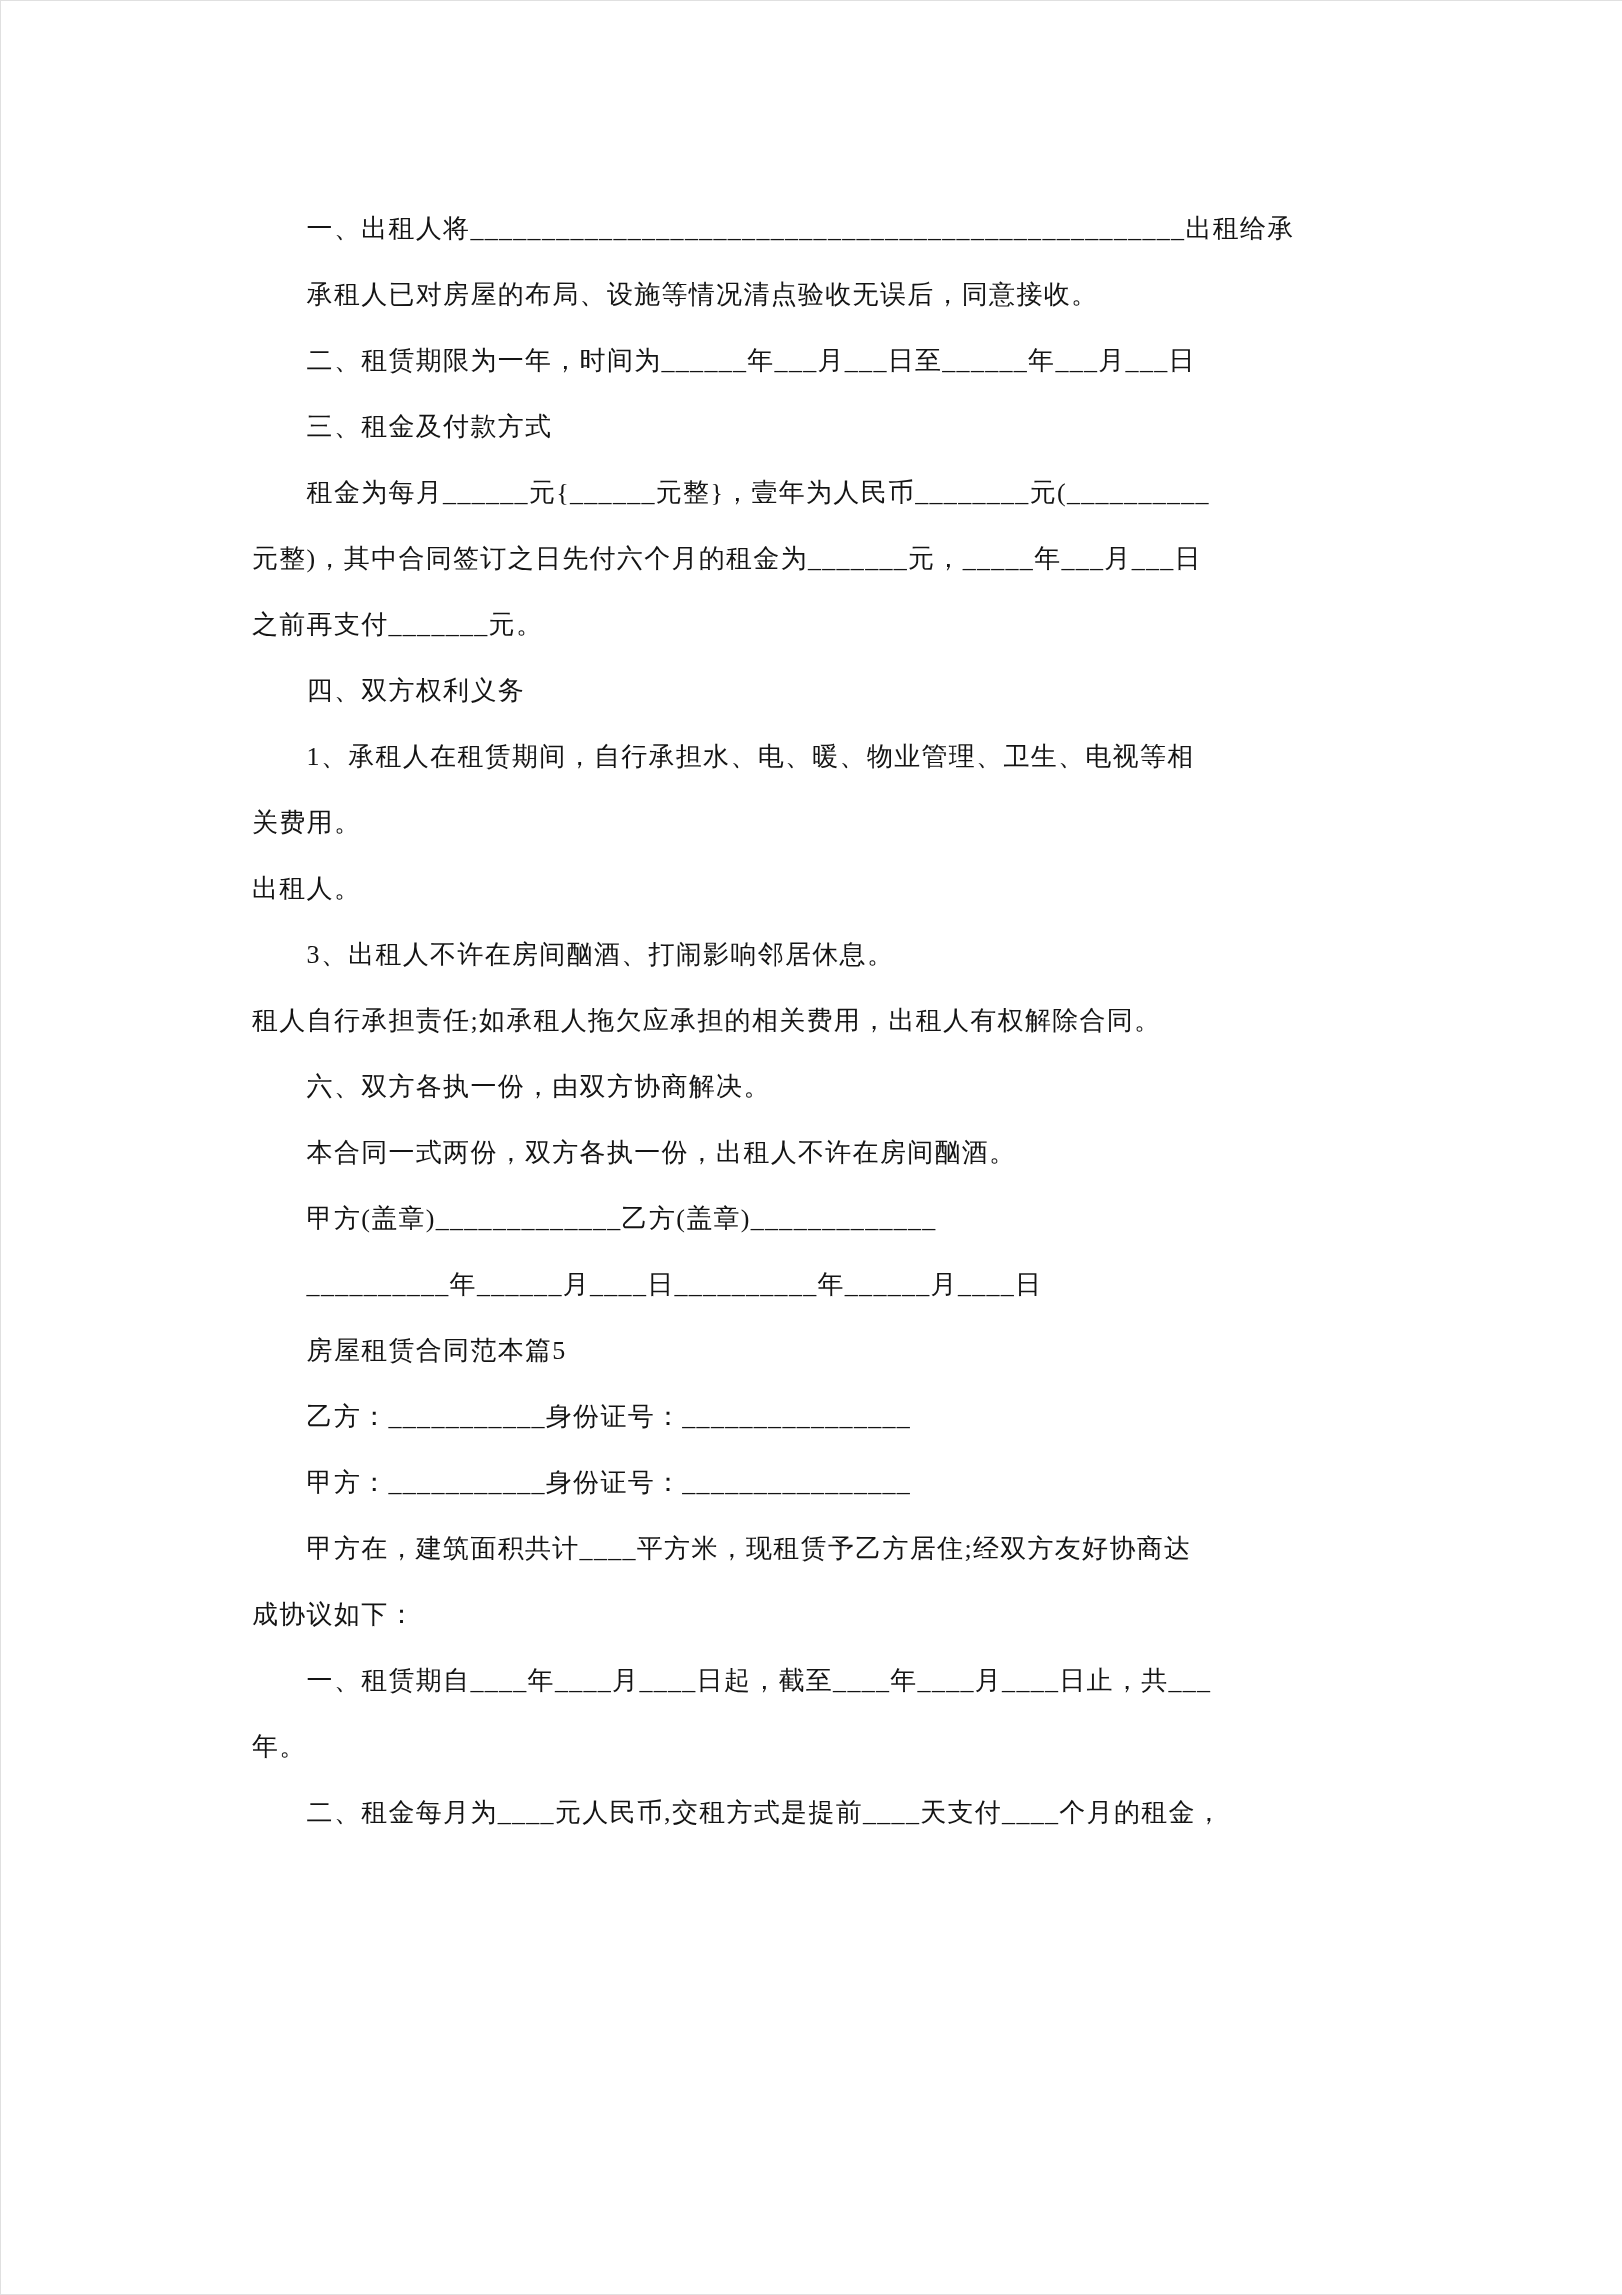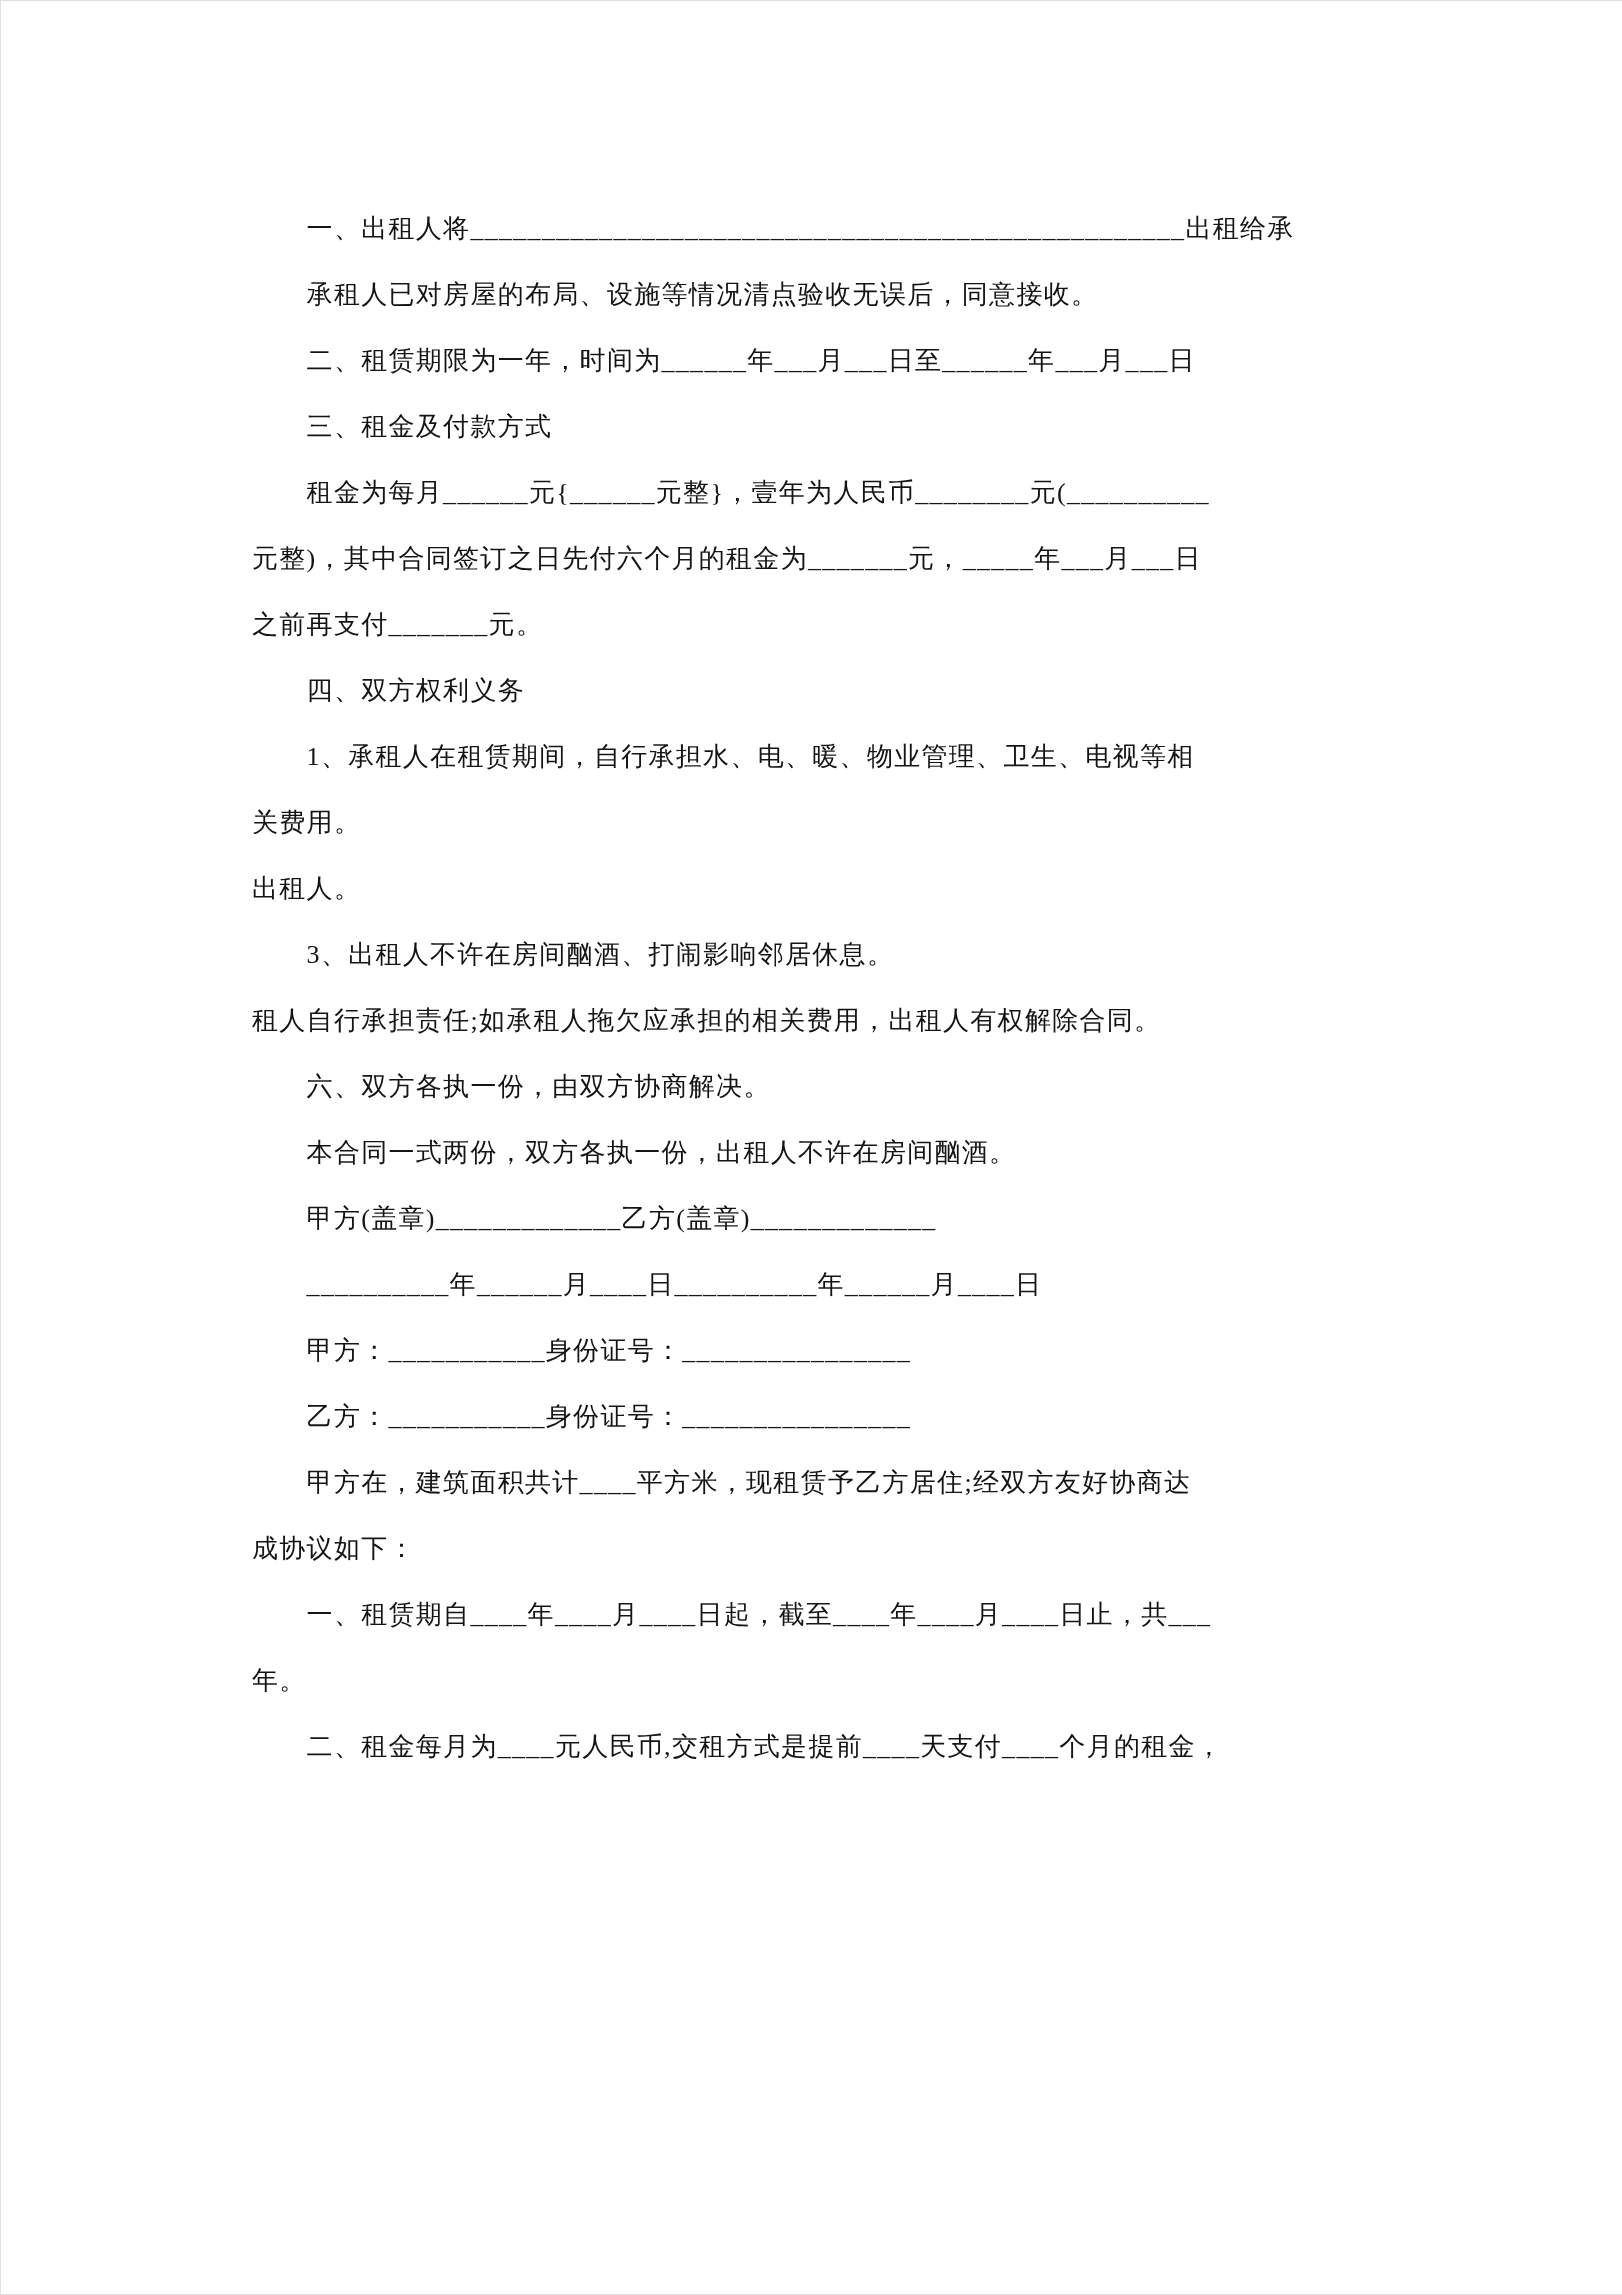--- a/index.html
+++ b/index.html
@@ -42,21 +42,22 @@
   <div class="doc-line">　　四、双方权利义务</div>
   <div class="doc-line">　　1、承租人在租赁期间，自行承担水、电、暖、物业管理、卫生、电视等相</div>
   <div class="doc-line">关费用。</div>
   <div class="doc-line">出租人。</div>
   <div class="doc-line">　　3、出租人不许在房间酗酒、打闹影响邻居休息。</div>
   <div class="doc-line">租人自行承担责任;如承租人拖欠应承担的相关费用，出租人有权解除合同。</div>
   <div class="doc-line">　　六、双方各执一份，由双方协商解决。</div>
   <div class="doc-line">　　本合同一式两份，双方各执一份，出租人不许在房间酗酒。</div>
   <div class="doc-line">　　甲方(盖章)_____________乙方(盖章)_____________</div>
   <div class="doc-line">　　__________年______月____日__________年______月____日</div>
+  <div class="doc-line">　　房屋租赁合同范本篇5</div>
+  <div class="doc-line">　　乙方：___________身份证号：________________</div>
   <div class="doc-line">　　甲方：___________身份证号：________________</div>
-  <div class="doc-line">　　乙方：___________身份证号：________________</div>
   <div class="doc-line">　　甲方在，建筑面积共计____平方米，现租赁予乙方居住;经双方友好协商达</div>
   <div class="doc-line">成协议如下：</div>
   <div class="doc-line">　　一、租赁期自____年____月____日起，截至____年____月____日止，共___</div>
   <div class="doc-line">年。</div>
   <div class="doc-line">　　二、租金每月为____元人民币,交租方式是提前____天支付____个月的租金，</div>
 </div>
 
 
 </body></html>

